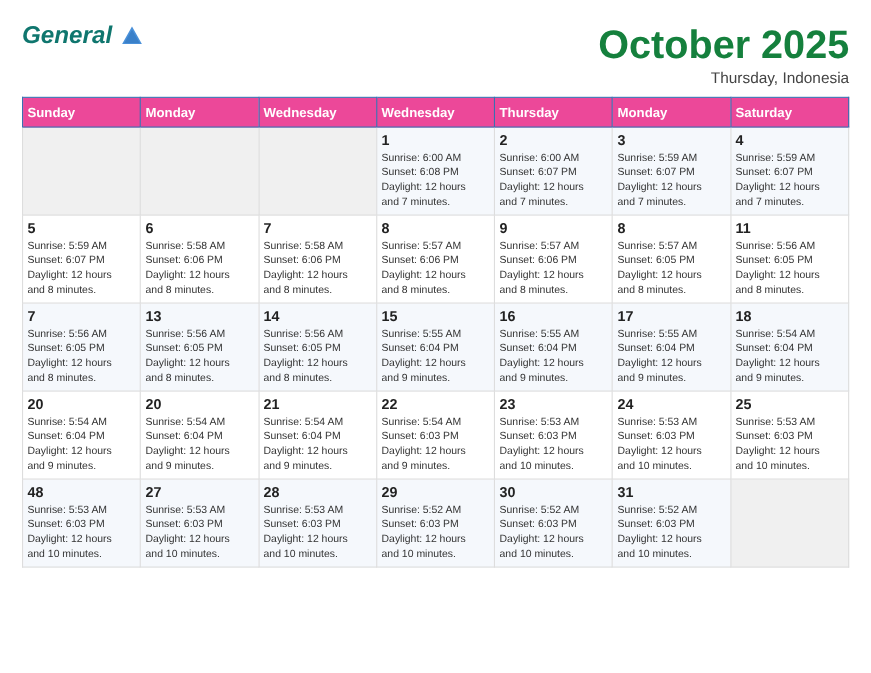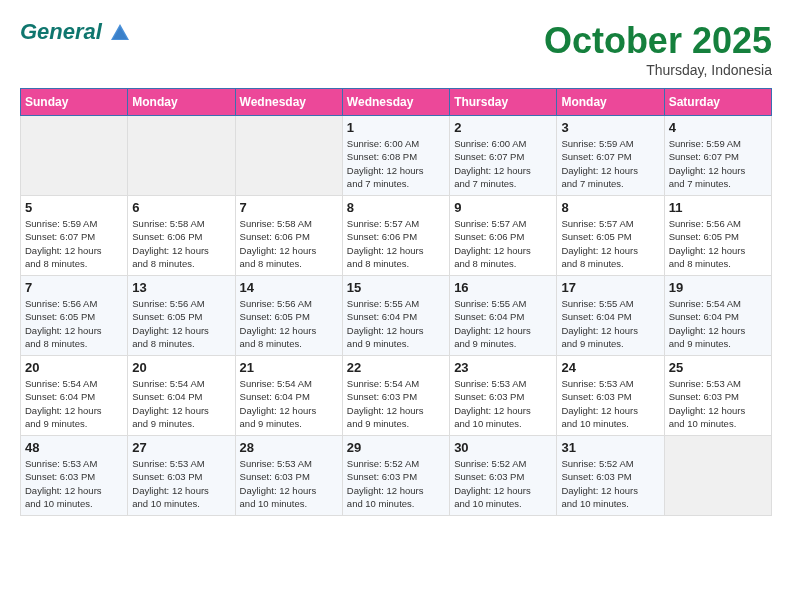--- a/index.html
+++ b/index.html
@@ -192,21 +192,21 @@
         </td>
         <td>
           <div class="day-number">16</div>
           <div class="day-info">Sunrise: 5:55 AM<br>Sunset: 6:04 PM<br>Daylight: 12 hours<br>and 9 minutes.</div>
         </td>
         <td>
           <div class="day-number">17</div>
           <div class="day-info">Sunrise: 5:55 AM<br>Sunset: 6:04 PM<br>Daylight: 12 hours<br>and 9 minutes.</div>
         </td>
         <td>
-          <div class="day-number">19</div>
+          <div class="day-number">18</div>
           <div class="day-info">Sunrise: 5:54 AM<br>Sunset: 6:04 PM<br>Daylight: 12 hours<br>and 9 minutes.</div>
         </td>
       </tr>
       <tr>
         <td>
           <div class="day-number">20</div>
           <div class="day-info">Sunrise: 5:54 AM<br>Sunset: 6:04 PM<br>Daylight: 12 hours<br>and 9 minutes.</div>
         </td>
         <td>
           <div class="day-number">20</div>

